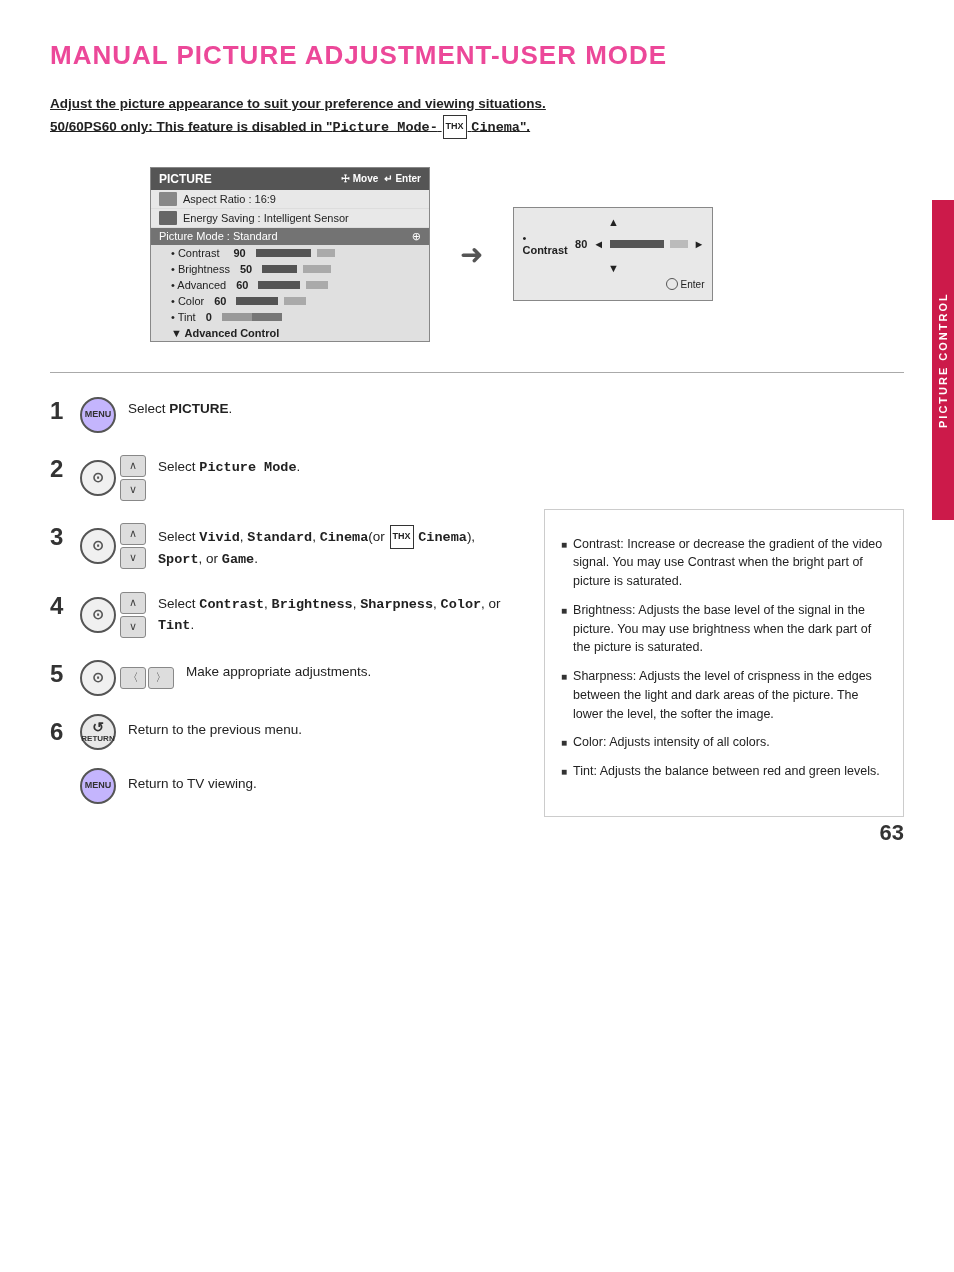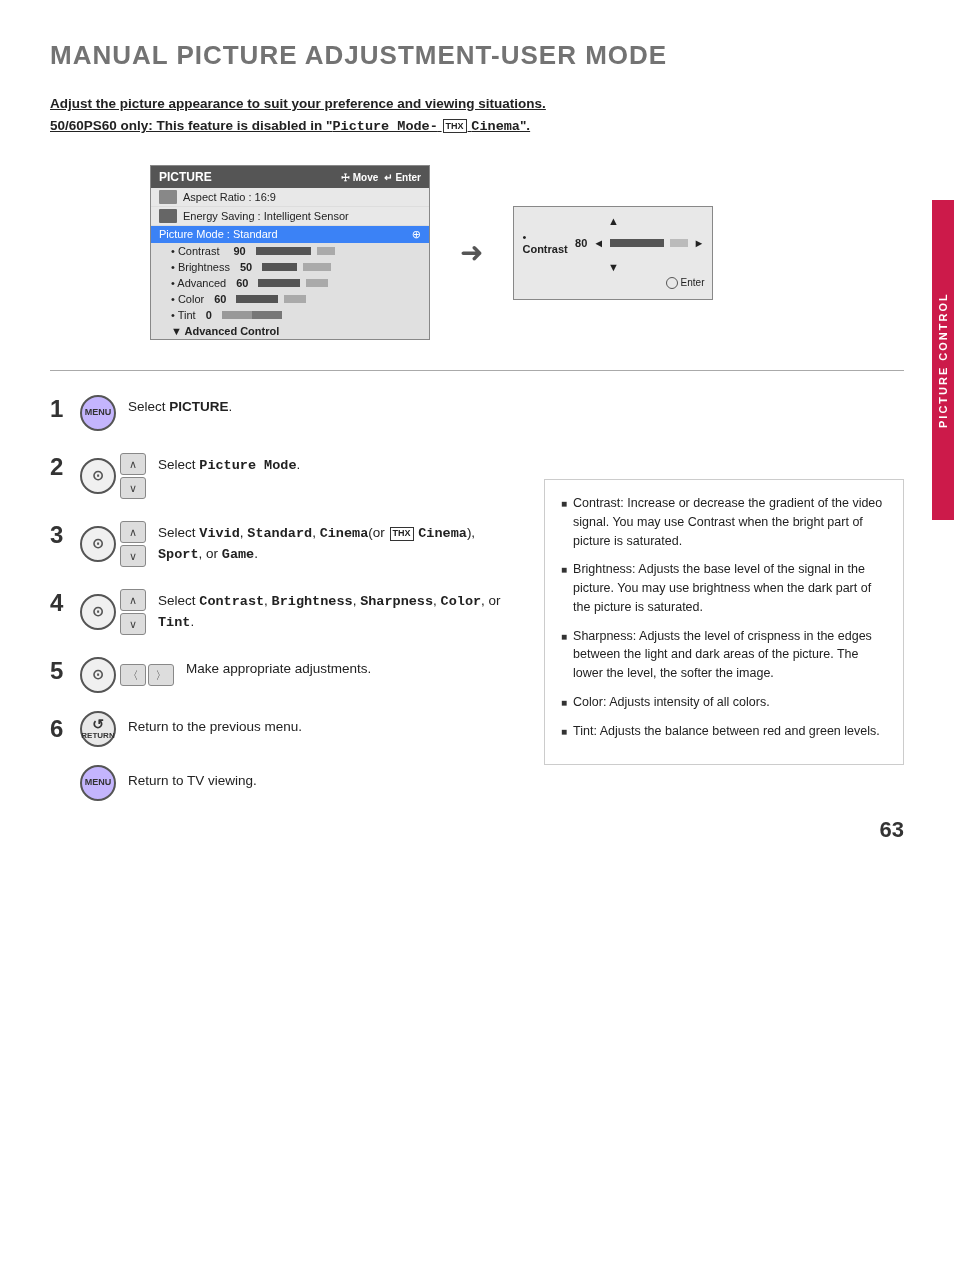--- a/index.html
+++ b/index.html
@@ -15,21 +15,21 @@
 
     .page-container {
       padding: 40px 50px 40px 50px;
       position: relative;
     }
 
     
     .page-title {
       font-size: 26px;
       font-weight: bold;
-      color: #737373;
+      color: #ec4899;
       letter-spacing: 1px;
       text-transform: uppercase;
       margin-bottom: 22px;
     }
 
     
     .intro-text {
       font-size: 13.5px;
       line-height: 1.6;
       margin-bottom: 28px;
@@ -86,21 +86,21 @@
       height: 14px;
       background: #888;
       margin-right: 6px;
       display: inline-block;
       border-radius: 1px;
     }
     .menu-row-icon.energy {
       background: #666;
     }
     .menu-section {
-      background: #3b82f6;
+      background: #737373;
       color: #fff;
       padding: 2px 8px;
       font-size: 11px;
       display: flex;
       justify-content: space-between;
     }
     .menu-item-row {
       display: flex;
       align-items: center;
       padding: 2px 8px 2px 20px;
@@ -195,25 +195,25 @@
       display: flex;
       gap: 0;
     }
     .steps-left {
       flex: 1;
       padding-right: 20px;
     }
     .steps-right {
       width: 360px;
       border: 1px solid #ccc;
-      padding: 14px 16px;
+      padding: 25px 16px;
       font-size: 13px;
       line-height: 1.6;
       align-self: flex-start;
-      margin-top: 88px;
+      margin-top: 116px;
     }
 
     .step {
       display: flex;
       align-items: flex-start;
       margin-bottom: 18px;
       gap: 12px;
     }
     .step-number {
       font-size: 24px;
@@ -354,21 +354,21 @@
     }
 
     
     .thx-logo {
       display: inline-flex;
       align-items: center;
       border: 1px solid #333;
       padding: 0 2px;
       font-size: 9px;
       font-weight: bold;
-      height: 14px;
+      height: 24px;
       margin: 0 1px;
       vertical-align: middle;
     }
   </style>
 </head>
 <body>
 
 <div class="page-container">
 
   <h1 class="page-title">MANUAL PICTURE ADJUSTMENT-USER MODE</h1>

